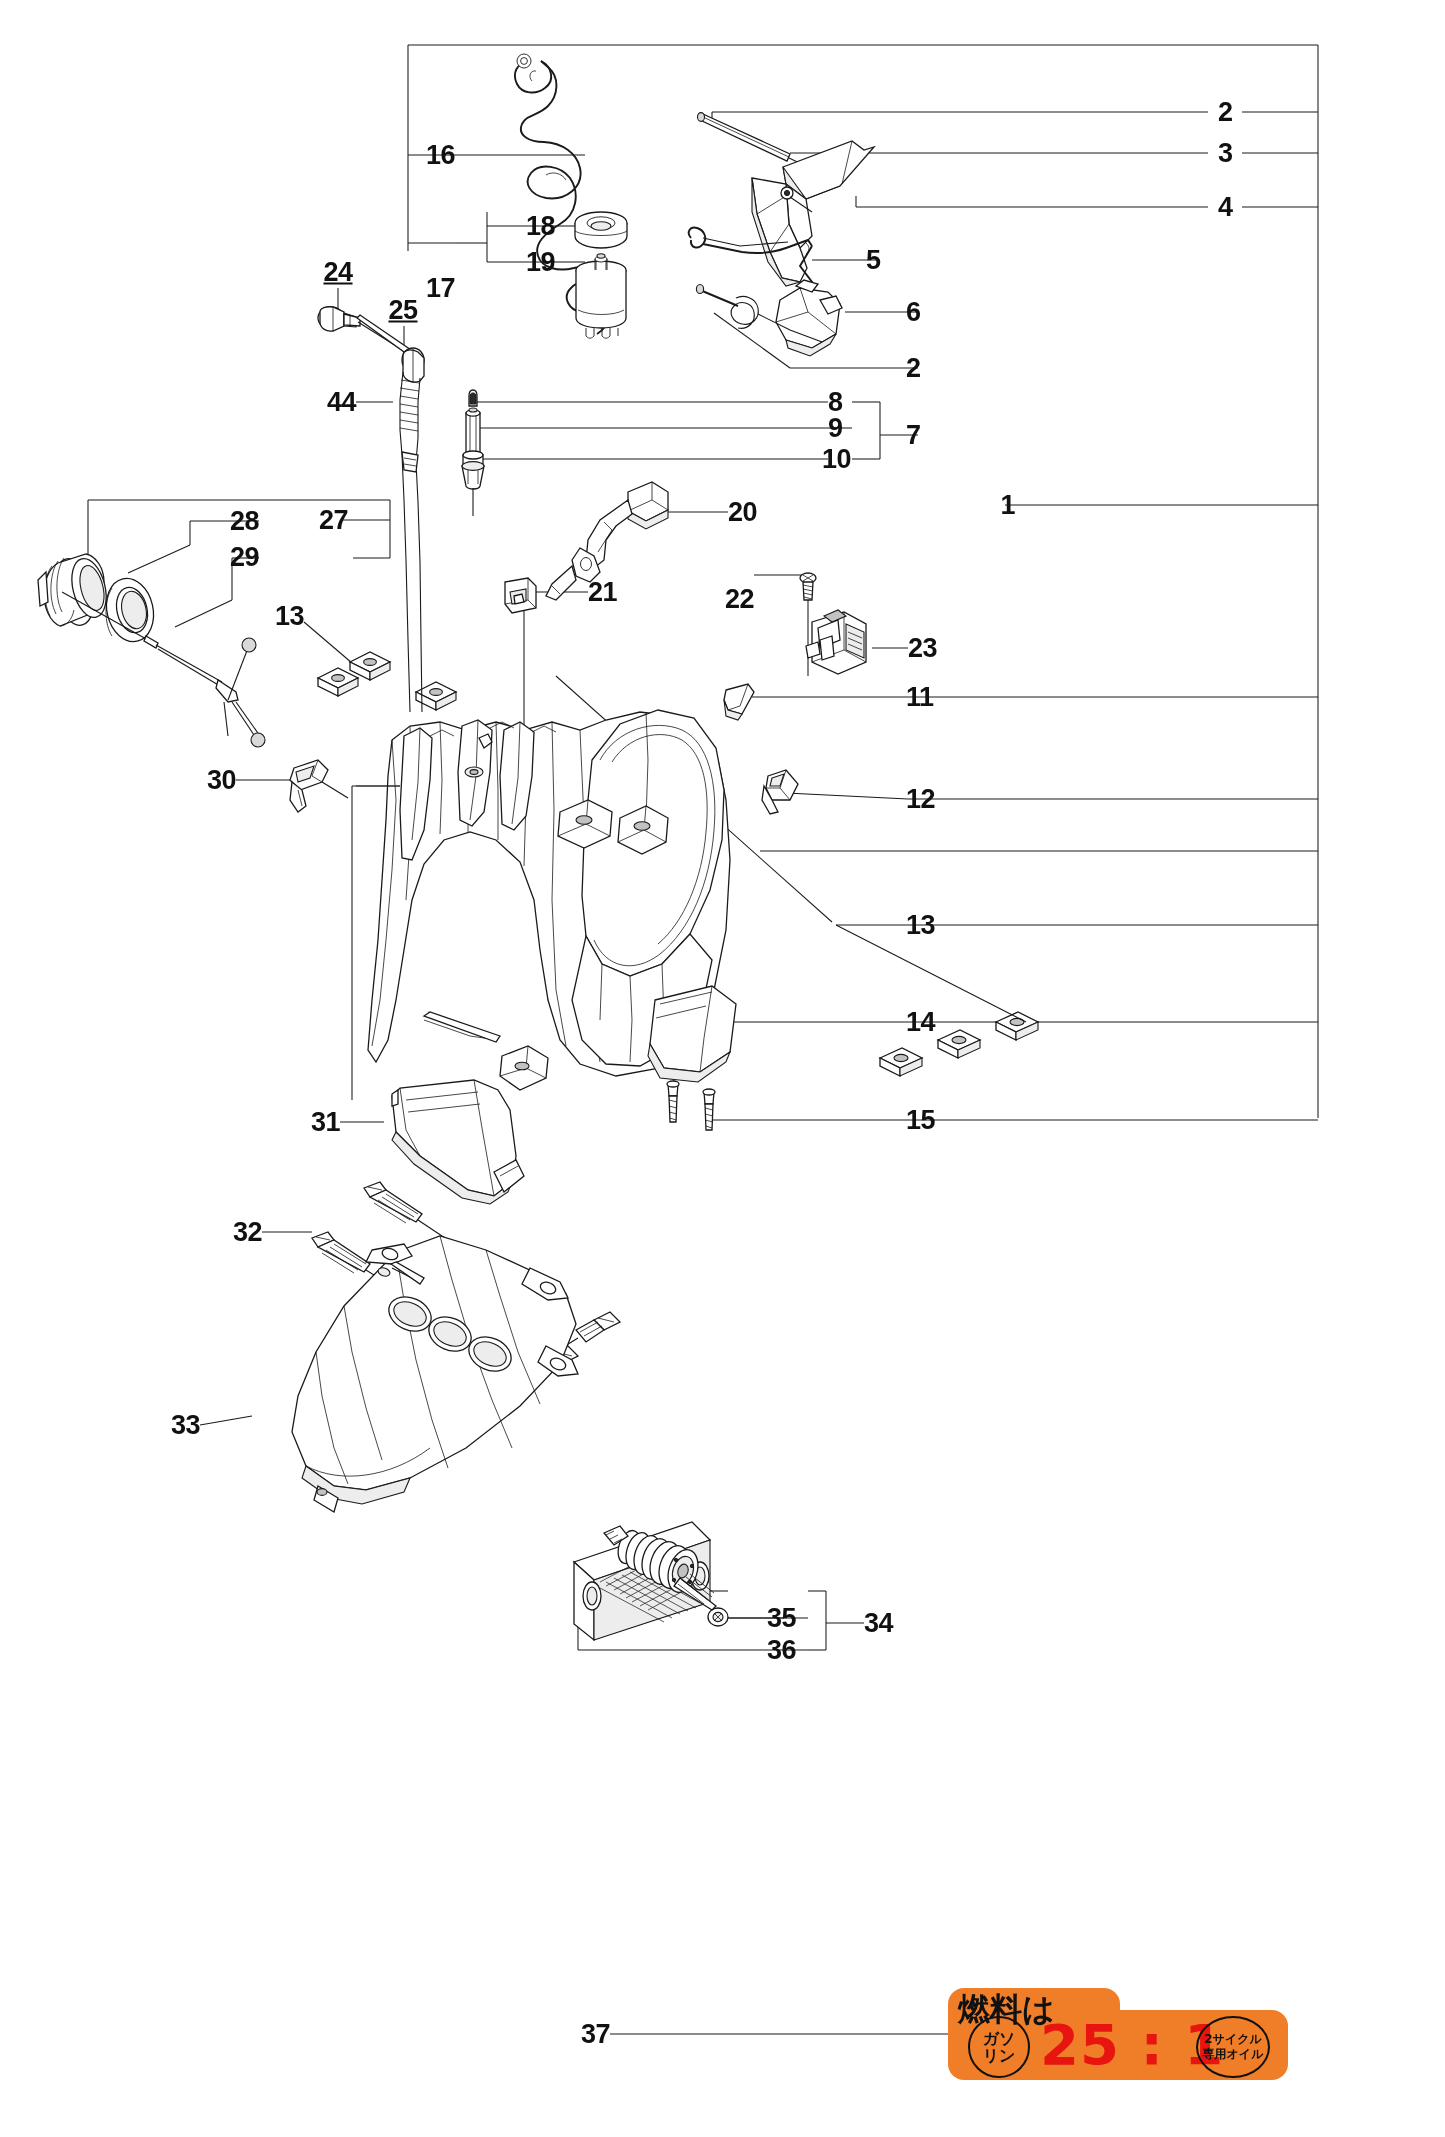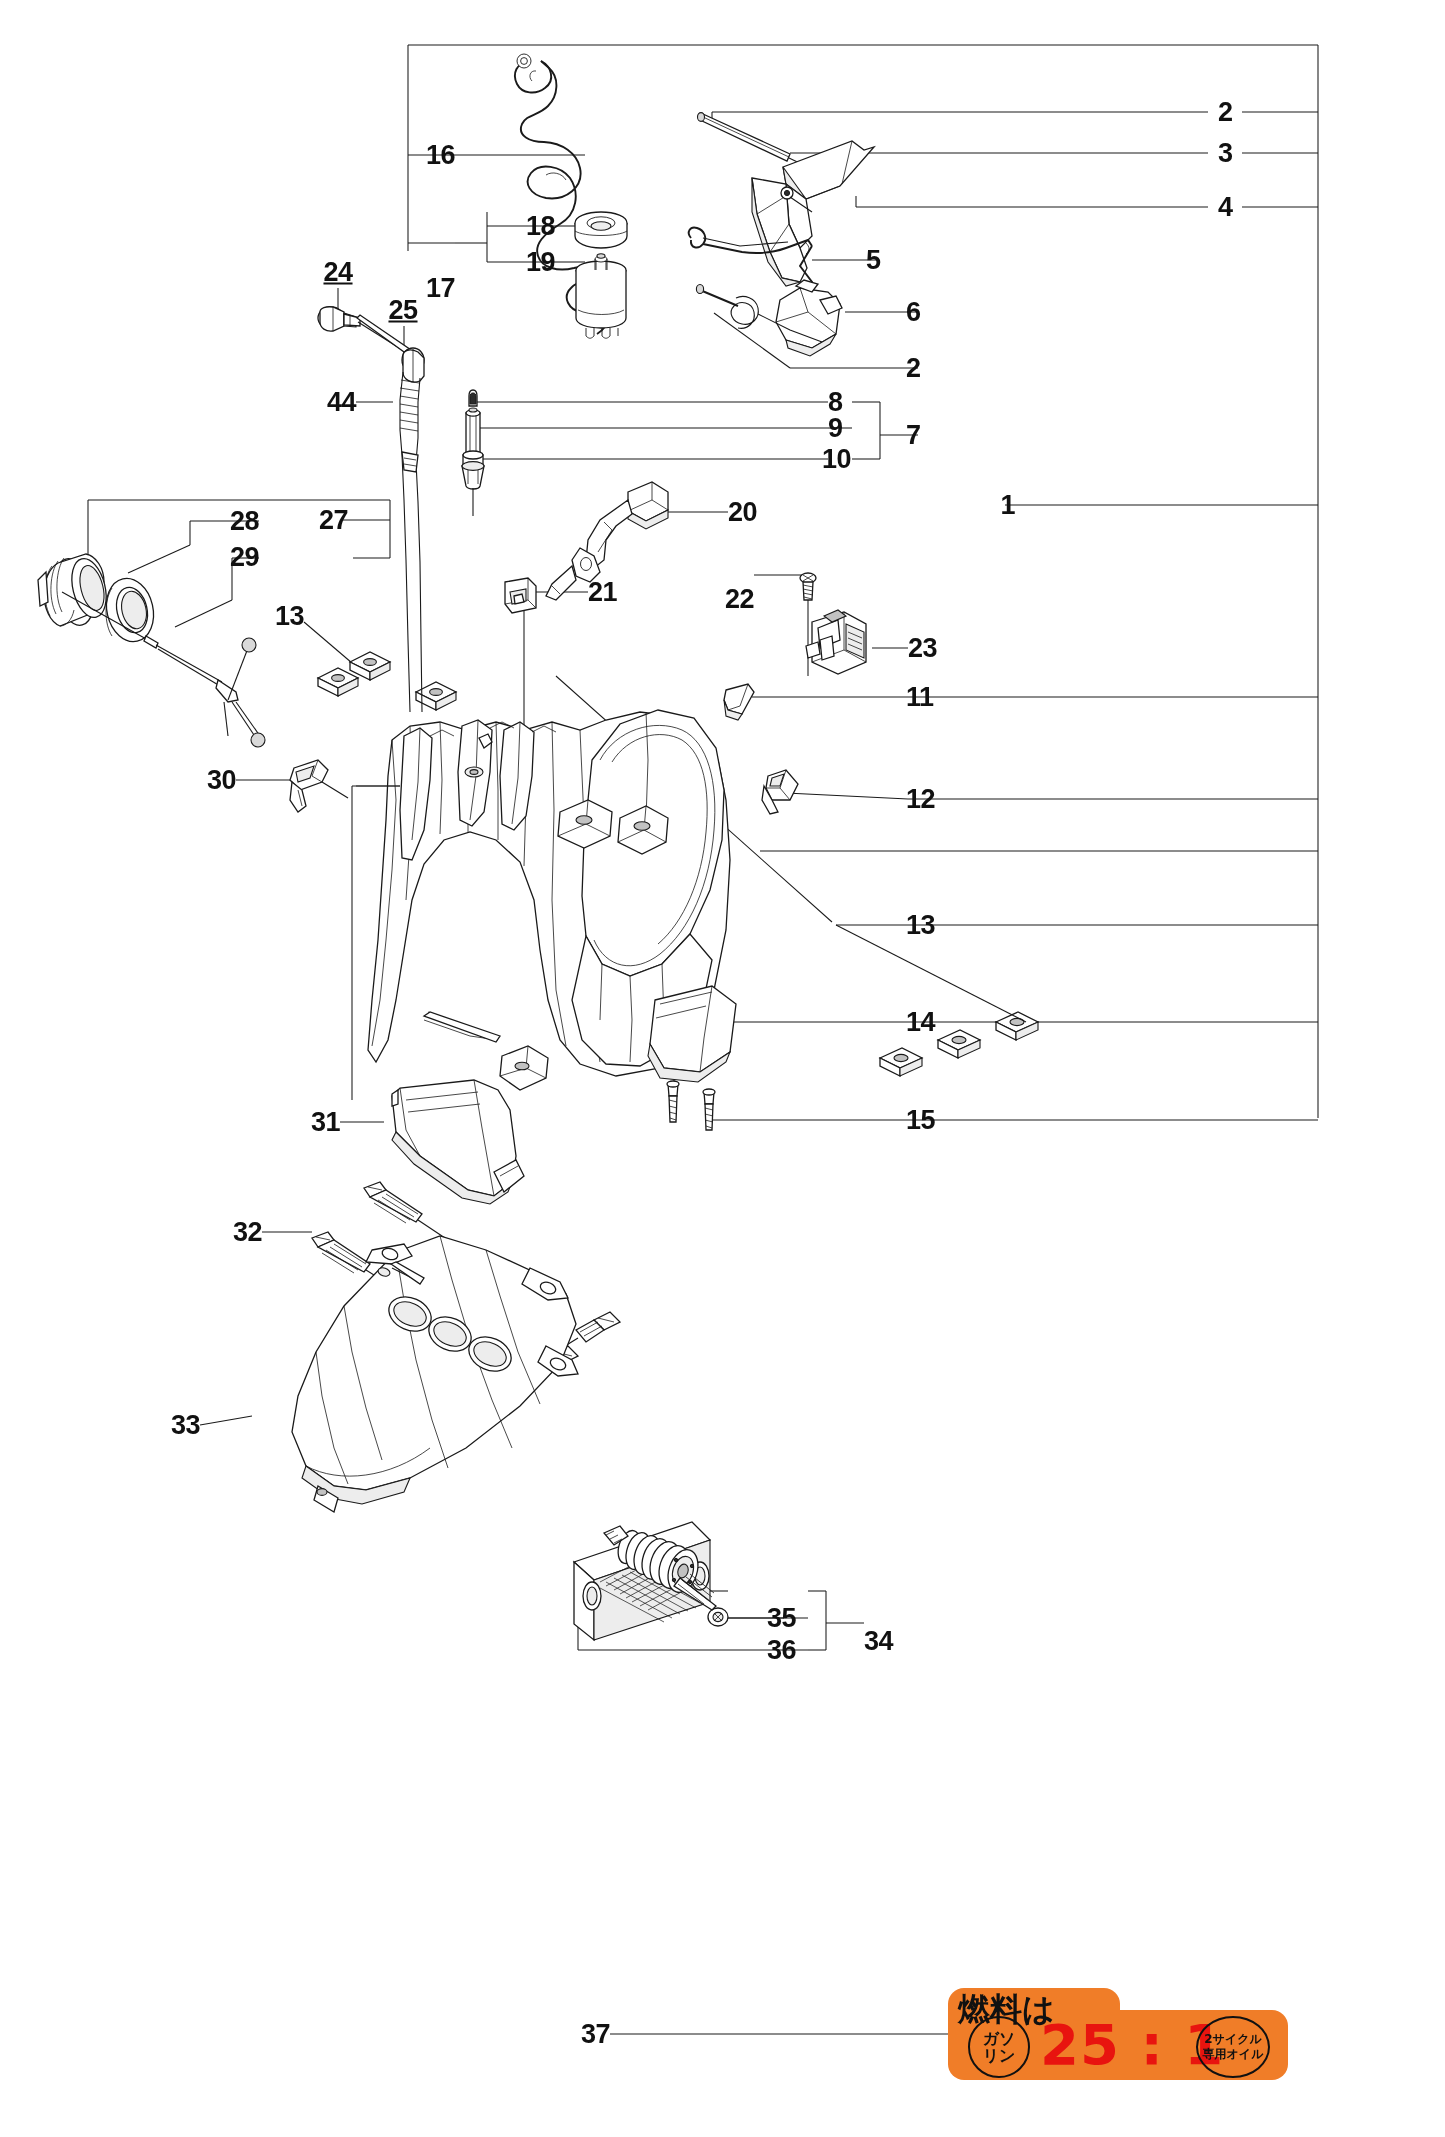--- a/index.html
+++ b/index.html
@@ -727,21 +727,21 @@
     <span class="num c" style="left:338px;top:272px;">24</span>
     <span class="num c" style="left:403px;top:310px;">25</span>
     <span class="num r" style="left:356px;top:402px;">44</span>
     <span class="num l" style="left:319px;top:520px;">27</span>
     <span class="num r" style="left:259px;top:521px;">28</span>
     <span class="num r" style="left:259px;top:557px;">29</span>
     <span class="num r" style="left:236px;top:780px;">30</span>
     <span class="num r" style="left:340px;top:1122px;">31</span>
     <span class="num r" style="left:262px;top:1232px;">32</span>
     <span class="num r" style="left:200px;top:1425px;">33</span>
-    <span class="num l" style="left:864px;top:1623px;margin-top:18px;">34</span>
+    <span class="num l" style="left:864px;top:1623px;">34</span>
     <span class="num r" style="left:796px;top:1618px;">35</span>
     <span class="num r" style="left:796px;top:1650px;">36</span>
     <span class="num r" style="left:610px;top:2034px;">37</span>
   </div>
 
   <div id="badge">
     <div class="body"></div>
     <div class="tab"></div>
     <div class="jp-head">燃料は</div>
     <div class="circ left">

